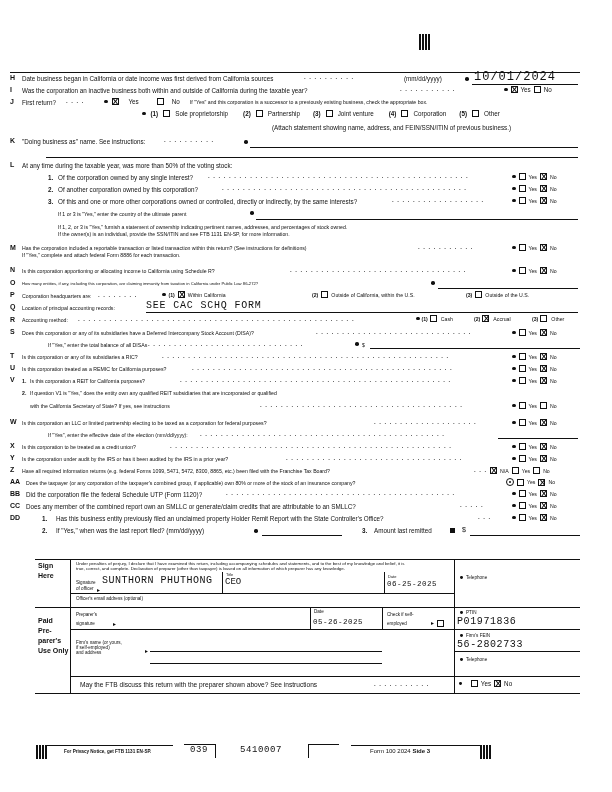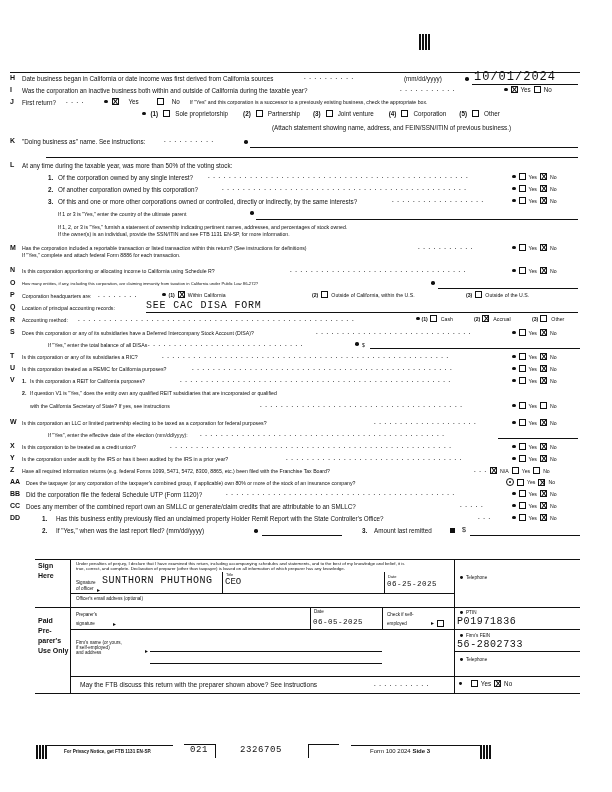--- a/index.html
+++ b/index.html
@@ -179,21 +179,21 @@
 </div>
 <div class="ans" style="left:466px;top:291px;">
   <span class="t5" style="font-weight:bold;">(3)</span>
   <span class="cb"></span>
   <span class="t5">Outside of the U.S.</span>
 </div>
 
 
 <div class="abs lbl" style="left:10px;top:303px;">Q</div>
 <div class="abs t5" style="left:22px;top:305px;">Location of principal accounting records:</div>
-<div class="abs mono" style="left:146px;top:300px;width:432px;height:12px;border-bottom:0.7px solid #111;font-size:10px;letter-spacing:0.8px;">SEE CAC DISA FORM</div>
+<div class="abs mono" style="left:146px;top:300px;width:432px;height:12px;border-bottom:0.7px solid #111;font-size:10px;letter-spacing:0.8px;">SEE CAC SCHQ FORM</div>
 
 
 <div class="abs lbl" style="left:10px;top:316px;">R</div>
 <div class="abs t5" style="left:22px;top:317px;">Accounting method:</div>
 <div class="abs dots" style="left:78px;top:316px;width:334px;">.....................................................</div>
 <div class="ans" style="left:416px;top:315px;gap:2px;">
   <span class="bullet"></span>
   <span class="t5" style="font-weight:bold;">(1)</span>
   <span class="cb"></span>
   <span class="t5" style="margin-left:2px;">Cash</span>
@@ -415,21 +415,21 @@
 <div class="abs" style="left:38px;top:617px;font-weight:bold;font-size:7px;">Paid</div>
 <div class="abs" style="left:38px;top:627px;font-weight:bold;font-size:7px;">Pre-</div>
 <div class="abs" style="left:38px;top:637px;font-weight:bold;font-size:7px;">parer's</div>
 <div class="abs" style="left:38px;top:647px;font-weight:bold;font-size:7px;">Use Only</div>
 <div class="abs" style="left:76px;top:612px;font-size:4.6px;">Preparer's</div>
 <div class="abs" style="left:76px;top:621px;font-size:4.6px;">signature</div>
 <div class="abs" style="left:112px;top:621px;font-size:5px;">►</div>
 <div class="abs" style="left:120px;top:612px;width:180px;height:14px;"></div>
 <div class="line" style="left:310px;top:607px;width:0.8px;height:22px;"></div>
 <div class="abs" style="left:314px;top:609px;font-size:4.6px;">Date</div>
-<div class="abs mono" style="left:313px;top:618px;font-size:7.5px;letter-spacing:0.5px;">06-05-2025</div>
+<div class="abs mono" style="left:313px;top:618px;font-size:7.5px;letter-spacing:0.5px;">05-26-2025</div>
 <div class="line" style="left:382px;top:607px;width:0.8px;height:22px;"></div>
 <div class="abs" style="left:387px;top:612px;font-size:4.6px;">Check if self-</div>
 <div class="abs" style="left:387px;top:621px;font-size:4.6px;">employed</div>
 <div class="abs" style="left:430px;top:620px;font-size:5px;">►</div>
 <span class="abs cb" style="left:437px;top:619px;"></span>
 <span class="abs bullet" style="left:460px;top:611px;width:2.8px;height:2.8px;"></span>
 <div class="abs" style="left:466px;top:610px;font-size:4.6px;">PTIN</div>
 <div class="abs mono" style="left:457px;top:616px;font-size:10px;letter-spacing:0.6px;">P01971836</div>
 <div class="line" style="left:70px;top:629px;width:510px;height:0.6px;"></div>
 <div class="abs" style="left:76px;top:640px;font-size:4.6px;">Firm's name (or yours,</div>
@@ -455,21 +455,21 @@
   <span class="cb x"></span>
   <span class="t">No</span>
 </div>
 <div class="line" style="left:35px;top:693px;width:545px;height:0.8px;"></div>
 
 
 <div class="bar" style="left:36px;top:745px;width:11px;height:14px;background:repeating-linear-gradient(90deg,#111 0 2px,#fff 2px 3px);"></div>
 <div class="line" style="left:47px;top:745px;width:126px;height:0.7px;"></div>
 <div class="abs" style="left:64px;top:749px;font-size:4.6px;font-weight:bold;white-space:nowrap;">For Privacy Notice, get FTB 1131 EN-SP.</div>
 <div class="abs" style="left:184px;top:744px;width:31px;height:13px;border-top:1px solid #111;border-right:1px solid #111;"></div>
-<div class="abs mono" style="left:190px;top:745px;font-size:9px;letter-spacing:0.6px;">021</div>
-<div class="abs mono" style="left:240px;top:745px;font-size:9px;letter-spacing:0.6px;">2326705</div>
+<div class="abs mono" style="left:190px;top:745px;font-size:9px;letter-spacing:0.6px;">039</div>
+<div class="abs mono" style="left:240px;top:745px;font-size:9px;letter-spacing:0.6px;">5410007</div>
 <div class="abs" style="left:308px;top:744px;width:30px;height:13px;border-top:1px solid #111;border-left:1px solid #111;"></div>
 <div class="line" style="left:351px;top:745px;width:130px;height:0.7px;"></div>
 <div class="abs" style="left:370px;top:748px;font-size:6px;white-space:nowrap;"><span>Form 100  2024</span> <span style="font-weight:bold;">Side 3</span></div>
 <div class="bar" style="left:480px;top:745px;width:11px;height:14px;background:repeating-linear-gradient(90deg,#111 0 2px,#fff 2px 3px);"></div>
 
 
 
 
 </body></html>

